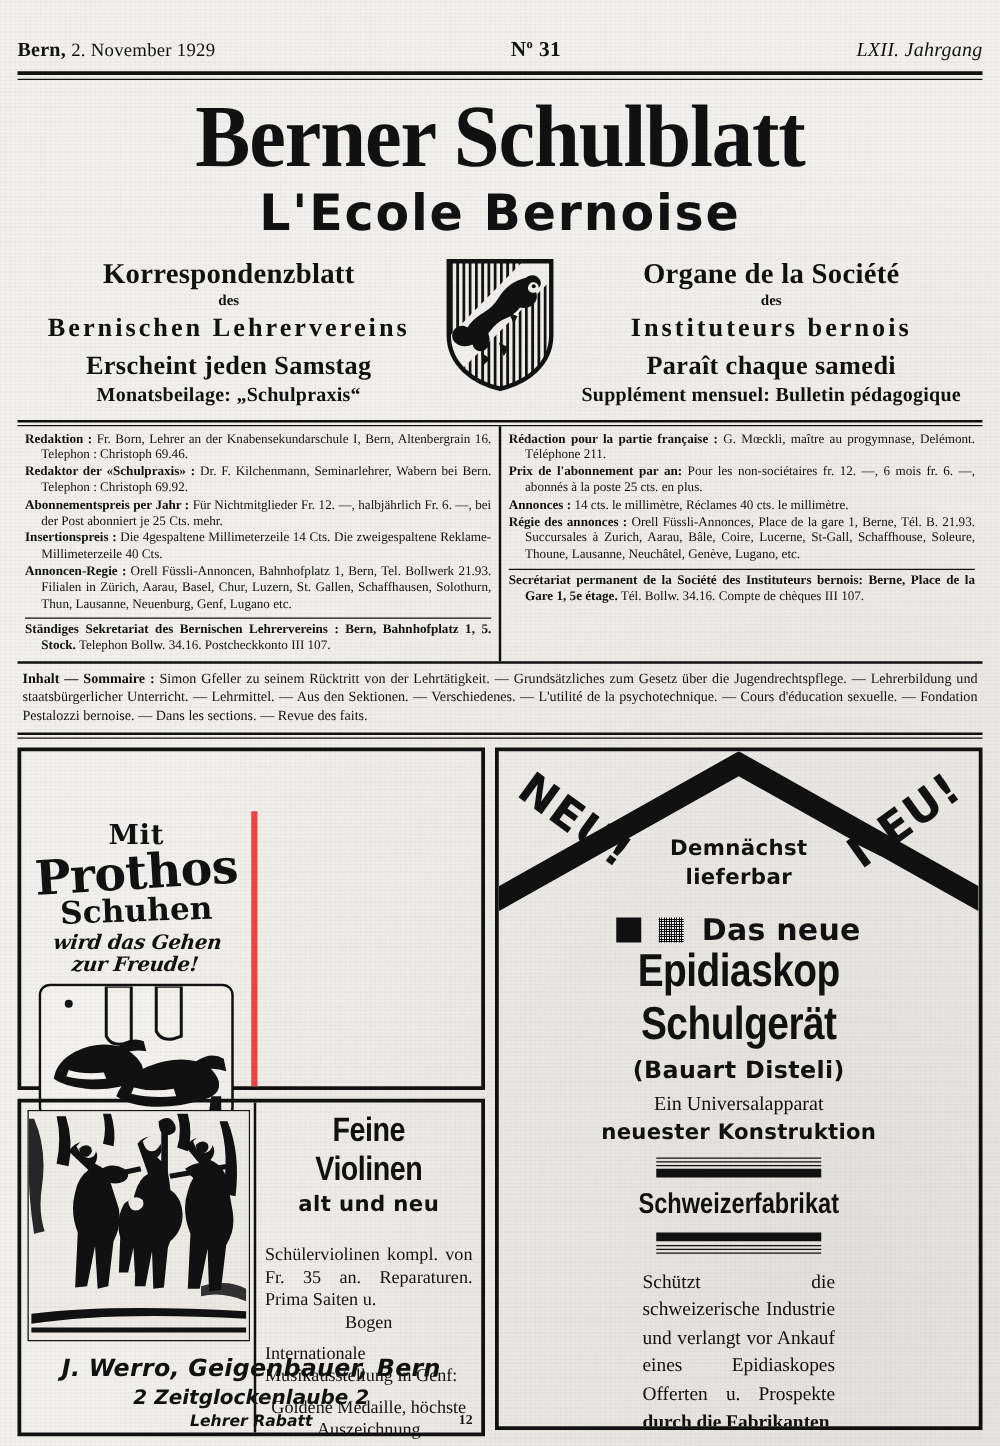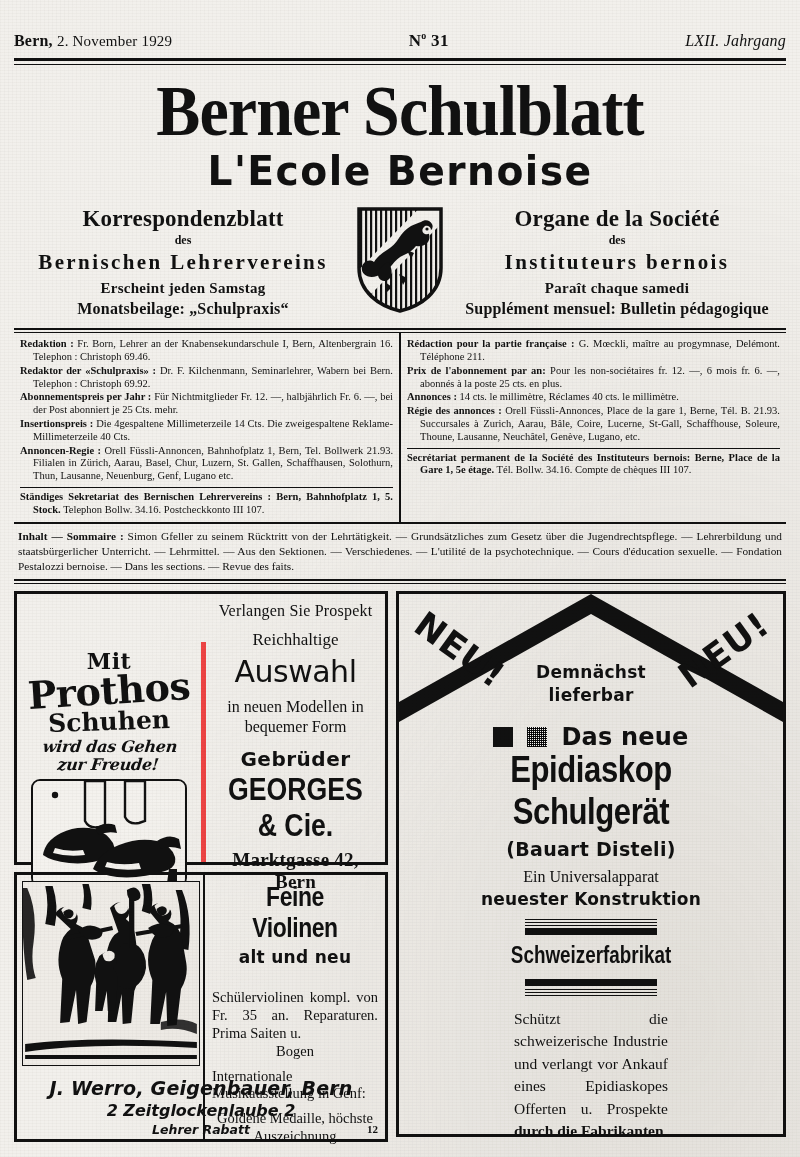--- a/index.html
+++ b/index.html
@@ -42,21 +42,21 @@
     font-size:40px;line-height:1.05;letter-spacing:1.5px;margin-top:4px;
     transform:scaleX(.98);
   }
 
   
   .subrow{display:flex;align-items:flex-start;margin-top:12px;}
   .subcol{flex:1 1 0;text-align:center;padding-top:2px;}
   .sc-l1{font-size:23px;font-weight:bold;letter-spacing:.2px;}
   .sc-des{font-size:12px;font-weight:bold;margin:1px 0 2px;}
   .sc-l2{font-size:21px;font-weight:bold;letter-spacing:2.4px;}
-  .sc-l3{font-size:15px;font-weight:bold;margin-top:5px;letter-spacing:.3px;}
+  .sc-l3{font-size:21px;font-weight:bold;margin-top:5px;letter-spacing:.3px;}
   .sc-l4{font-size:16px;font-weight:bold;margin-top:3px;letter-spacing:.2px;}
   .crest{width:96px;flex:0 0 96px;margin-top:2px;display:flex;justify-content:center;}
 
   
   .inforule{border-top:2px solid #111;margin-top:10px;}
   .inforule2{border-top:1px solid #111;margin-top:2px;}
   .infowrap{display:flex;margin-top:0;}
   .infocol{flex:1 1 50%;padding:5px 6px 4px;}
   .infocol.left{border-right:2px solid #111;}
   .ip{font-size:10.5px;line-height:1.22;margin:0 0 1px;text-indent:0;padding-left:13px;}
@@ -319,30 +319,20 @@
               <path d="M74 76 L80 76 L80 92 L72 92 Z" fill="#111"></path>
 
               <path d="M60 88 Q66 72 86 64 Q106 56 124 60 Q138 64 142 76
                        Q144 86 132 90 Q108 98 84 96 Q68 94 60 88 Z" fill="#111"></path>
               <path d="M72 86 Q88 90 108 88 L106 82 Q88 85 74 81 Z" fill="#f4f2ee"></path>
               <path d="M124 60 Q136 52 146 58 L148 68 Q136 64 128 68 Z" fill="#111"></path>
               <path d="M136 88 L144 88 L144 102 L134 102 Z" fill="#111"></path>
             </svg>
           </div>
         </div>
-        <div class="pro-right">
-          <div class="pr1">Verlangen Sie Prospekt</div>
-          <div class="pr2">Reichhaltige</div>
-          <div class="pr3">Auswahl</div>
-          <div class="pr4">in neuen Modellen in</div>
-          <div class="pr5">bequemer Form</div>
-          <div class="pr6">Gebrüder</div>
-          <div class="pr7">GEORGES &amp; Cie.</div>
-          <div class="pr8">Marktgasse 42, Bern</div>
-        </div>
       </div>
 
       <div class="box ad-violin">
         <div class="vi-left">
           <div class="vi-frame">
             <svg width="100%" height="100%" viewBox="0 0 166 183" preserveAspectRatio="none">
               <rect width="166" height="183" fill="#efece7"></rect>
               <g fill="#111">
 
                 <path d="M4 6 q10 24 6 54 q-3 20 2 36 l-8 2 q-6 -40 -4 -92 Z" opacity=".9"></path>

